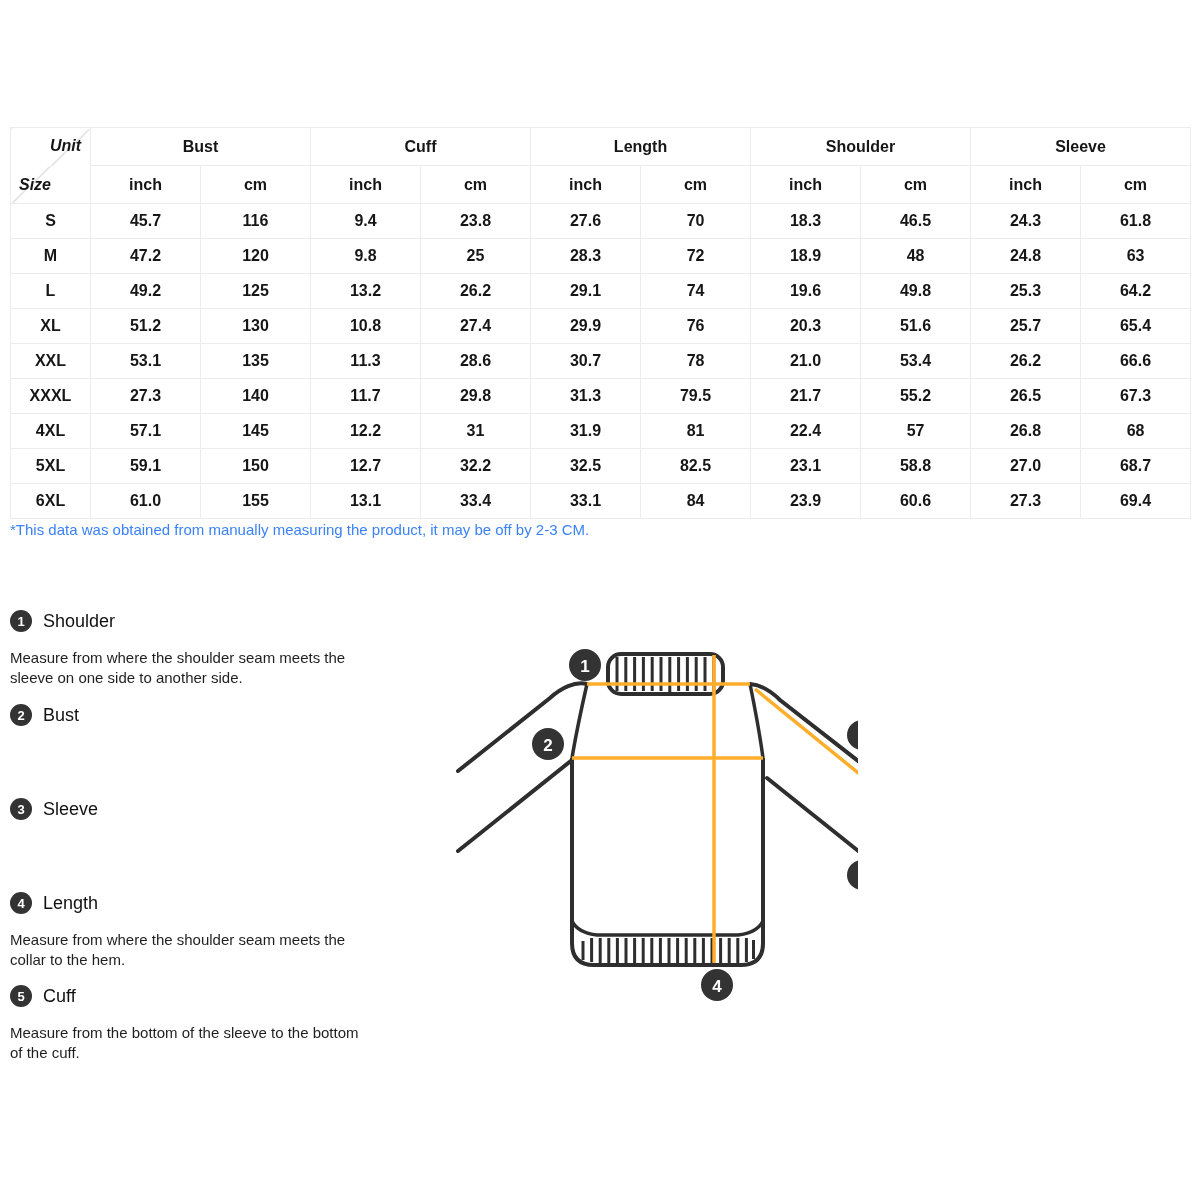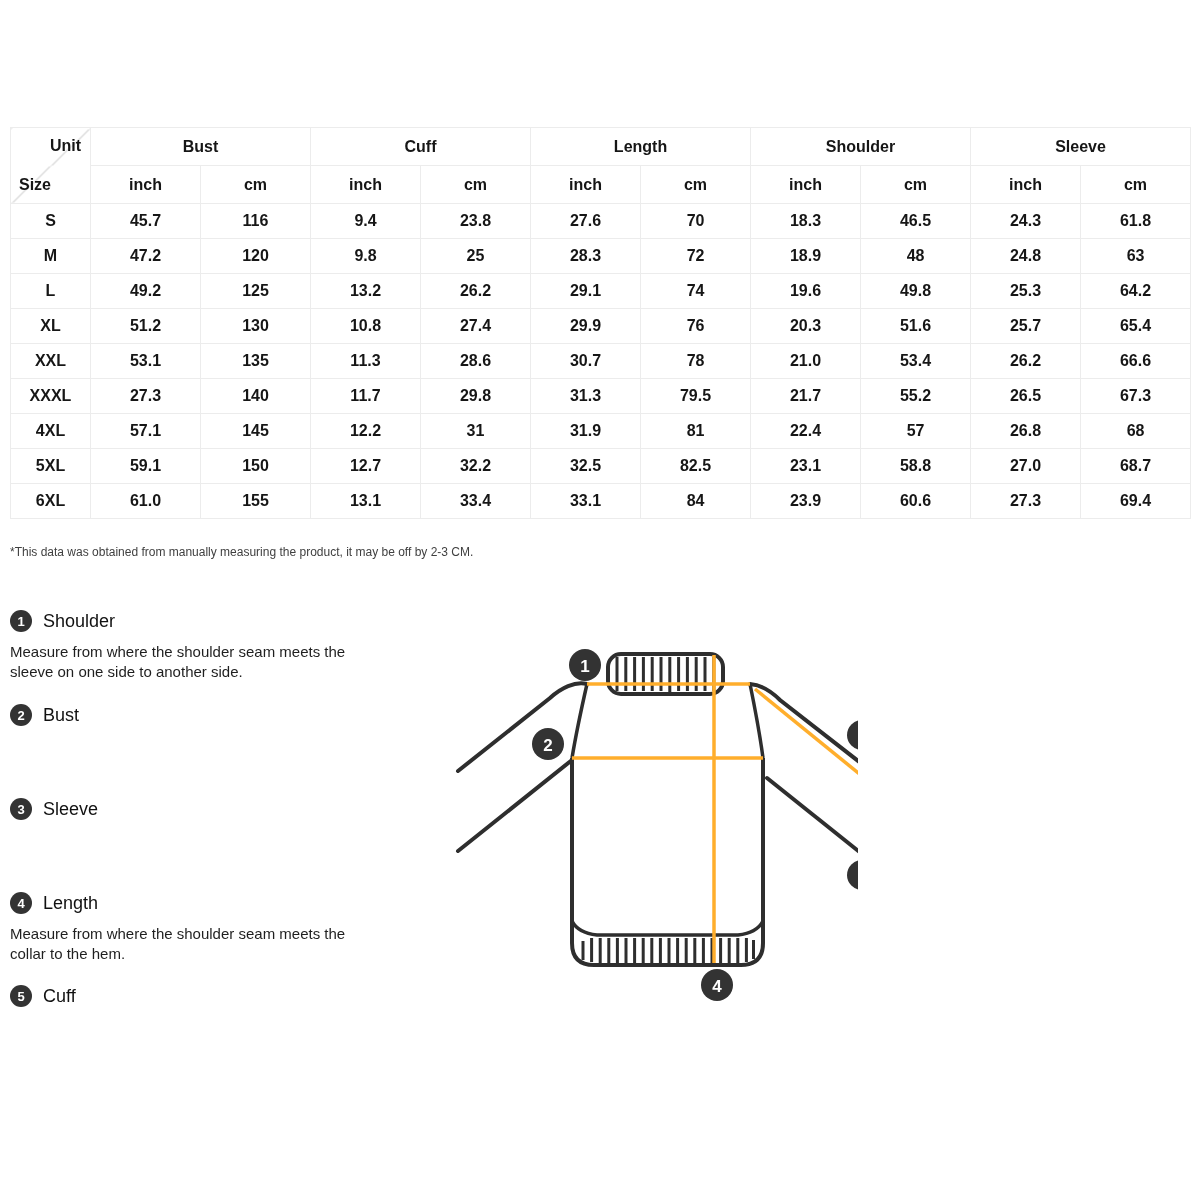--- a/index.html
+++ b/index.html
@@ -5,34 +5,34 @@
   html,body{margin:0;padding:0;background:#fff;}
   body{width:1200px;height:1200px;font-family:"Liberation Sans",sans-serif;color:#141414;}
   .page{position:relative;width:1200px;height:1200px;overflow:hidden;background:#fff;}
 
   
   table.size-chart{position:absolute;left:10px;top:127px;width:1180px;border-collapse:collapse;table-layout:fixed;}
   table.size-chart th,table.size-chart td{border:1px solid #ececec;text-align:center;vertical-align:middle;
     font-weight:600;font-size:16px;color:#161616;padding:0;overflow:hidden;}
   table.size-chart thead th{height:37px;}
   table.size-chart tbody td{height:34px;}
-  th.corner{position:relative;background:linear-gradient(to bottom right,transparent 49.4%,#dcdcdc 49.4%,#dcdcdc 50.6%,transparent 50.6%);}
+  th.corner{position:relative;background:linear-gradient(to bottom right,transparent 49.4%,#dcdcdc 49.4%,#dcdcdc 50.6%,transparent 50.6%);font-style:italic;}
   th.corner .c-top{position:absolute;top:9px;right:9px;font-weight:600;}
   th.corner .c-bottom{position:absolute;bottom:9px;left:8px;font-weight:600;}
 
   
-  .footnote{position:absolute;left:10px;top:521px;font-size:12px;color:#404040;margin-top:24px;}
+  .footnote{position:absolute;left:10px;top:521px;font-size:15px;color:#3b82f6;}
   .section-title{position:absolute;left:10px;top:560px;font-size:22px;color:#0c0c0c;}
 
   .inst{position:absolute;left:10px;width:436px;}
   .inst-head{display:flex;align-items:center;gap:11px;}
   .num-badge{width:22px;height:22px;border-radius:50%;background:#333333;color:#fff;
     font-size:13px;font-weight:700;display:flex;align-items:center;justify-content:center;flex:0 0 22px;}
   .inst-title{font-size:18px;color:#111;}
-  .inst-desc{margin-top:10px;font-size:15px;line-height:20px;color:#1f1f1f;white-space:pre-line;}
+  .inst-desc{margin-top:16px;font-size:15px;line-height:20px;color:#1f1f1f;white-space:pre-line;}
 
   
   .diagram{position:absolute;left:450px;top:632px;width:408px;height:380px;overflow:hidden;}
   .diagram svg{display:block;}
 </style>
 </head>
 <body>
 
 <div class="page">
 
@@ -228,20 +228,22 @@
     </div>
     <div class="inst-desc">Measure from where the shoulder seam meets the
 collar to the hem.</div>
   </div>
 
   <div class="inst" style="top:985px;">
     <div class="inst-head">
       <span class="num-badge">5</span>
       <span class="inst-title">Cuff</span>
     </div>
+    <div class="inst-desc">Measure from the bottom of the sleeve to the bottom
+of the cuff.</div>
   </div>
 
   <div class="diagram">
     <svg width="408" height="380" viewBox="0 0 408 380" xmlns="http://www.w3.org/2000/svg">
 
       <path d="M137,52 C125,49 111,56 100,66 L8,139" fill="none" stroke="#2E2E2E" stroke-width="4" stroke-linecap="round"></path>
       <path d="M122,128 L8,219" fill="none" stroke="#2E2E2E" stroke-width="4" stroke-linecap="round"></path>
 
       <path d="M300,52 C312,53 322,60 330,68 L412,132" fill="none" stroke="#2E2E2E" stroke-width="4" stroke-linecap="round"></path>
       <path d="M317,146 L412,222" fill="none" stroke="#2E2E2E" stroke-width="4" stroke-linecap="round"></path>

